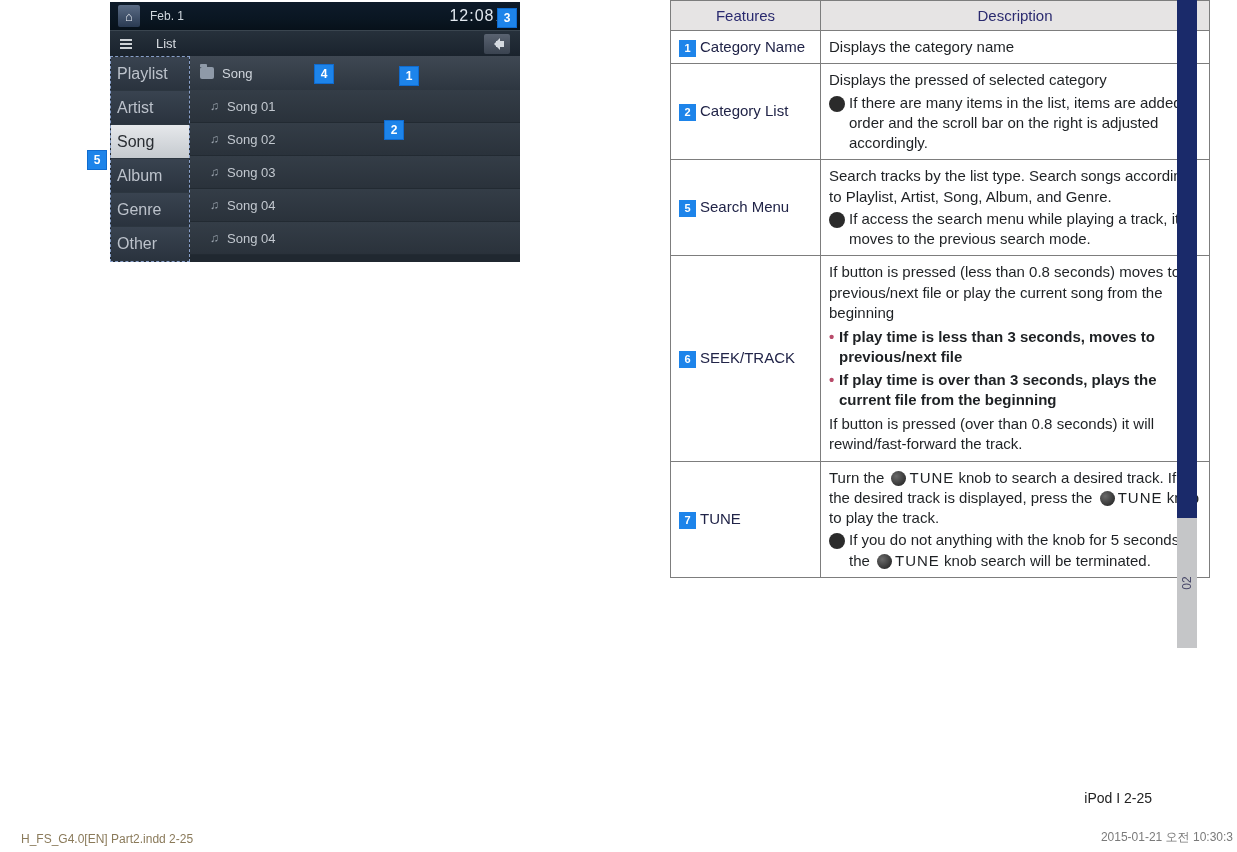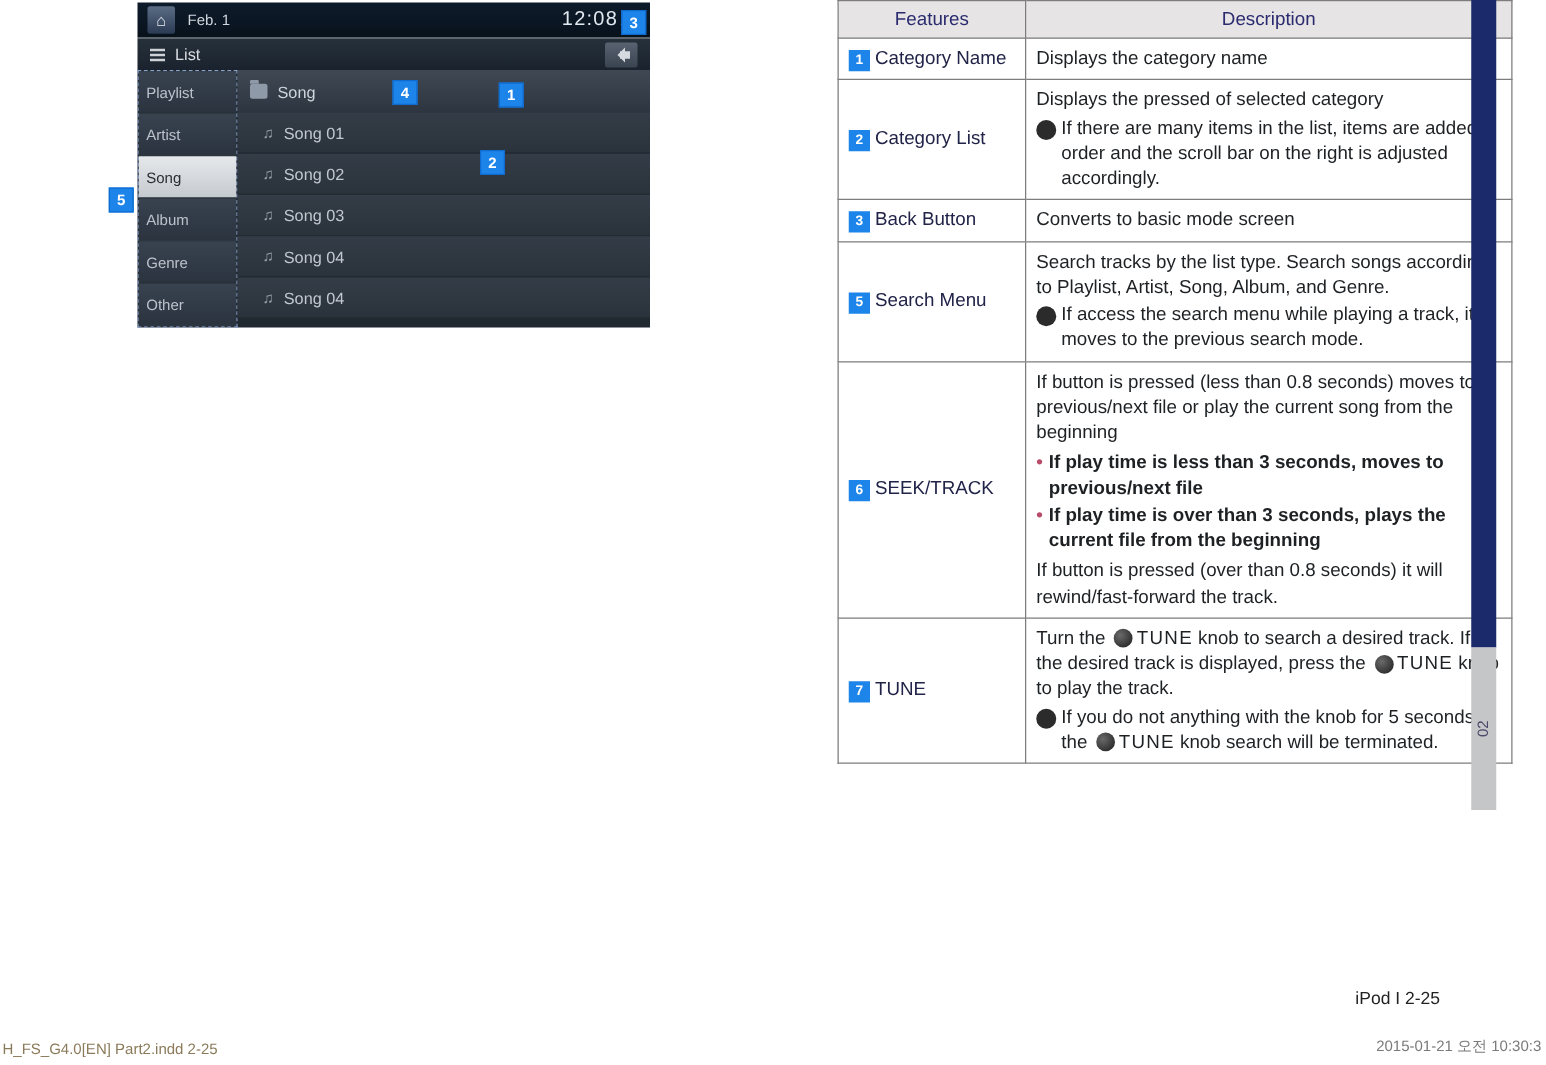--- a/index.html
+++ b/index.html
@@ -39,21 +39,21 @@
     color:#e8ecf2; font-size:13px;
   }
   .dev-clock { margin-left:auto; font-size:16px; color:#e2e8ef; letter-spacing:1px;}
   .dev-clock small{font-size:9px;margin-left:2px;}
 
   .dev-titlebar {
     height: 26px;
     background: linear-gradient(#26303b,#1a232d);
     display:flex; align-items:center;
     color:#d9dde2; font-size:13px;
-    padding:0 10px; gap:8px;
+    padding:0 10px; gap:24px;
     border-top:1px solid #3a454f;
   }
   .dev-listicon{display:inline-block;width:12px;height:10px;position:relative}
   .dev-listicon::before,.dev-listicon::after{content:"";position:absolute;left:0;right:0;height:2px;background:#cfd3d7}
   .dev-listicon::before{top:0;box-shadow:0 4px 0 #cfd3d7}
   .dev-listicon::after{top:8px}
   .dev-back{
     margin-left:auto; width:26px;height:20px;
     background:linear-gradient(#596270,#3a4350);
     border-radius:2px;
@@ -72,21 +72,21 @@
     display:flex; background:#202830;
   }
   .dev-sidebar{
     width:80px;
     border:1px dashed #89a0c9;
   }
   .dev-side-item{
     height:34px;
     border-bottom:1px solid #2c3640;
     background:linear-gradient(#394350,#2a333e);
-    color:#bcc2cb; font-size:12px;
+    color:#bcc2cb; font-size:16px;
     display:flex;align-items:center;padding-left:6px;
   }
   .dev-side-item.active{
     background:linear-gradient(#e6e8eb,#c5cacf);
     color:#2a2e33;
   }
 
   .dev-songs{flex:1;}
   .dev-songhdr{
     height:34px;
@@ -185,21 +185,21 @@
   
   .page-foot{
     position:absolute; right:85px; top:790px;
     font-size:14px;
     margin-left:30px;
   }
   .print-foot{
     position:absolute; left:0; right:0; bottom:6px;
     font-size:12px; color:#7a7a7a; font-family: "Malgun Gothic", sans-serif;
   }
-  .print-foot .fl{position:absolute;left:2px;bottom:0;color:#8a7a5a;}
+  .print-foot .fl{position:absolute;left:21px;bottom:0;color:#8a7a5a;}
   .print-foot .fr{position:absolute;right:4px;bottom:0;}
 </style>
 </head>
 <body>
 
 <div class="device">
 
   <div class="dev-statusbar">
     <span class="dev-home">⌂</span>
     <span>Feb.  1</span>
@@ -272,24 +272,20 @@
       <td class="desc-block">Displays the category name</td>
     </tr>
     <tr>
       <td><span class="num">2</span><span>Category List</span></td>
       <td class="desc-block">
         <div>Displays the pressed of selected category</div>
         <div class="info-line"><span class="info-i">i</span><span>If there are many items in the list, items are added in order and the scroll bar on the right is adjusted accordingly.</span></div>
       </td>
     </tr>
     <tr>
-      <td><span class="num">3</span><span>Back Button</span></td>
-      <td class="desc-block">Converts to basic mode screen</td>
-    </tr>
-    <tr>
       <td><span class="num">5</span><span>Search Menu</span></td>
       <td class="desc-block">
         <div>Search tracks by the list type. Search songs according to Playlist, Artist, Song, Album, and Genre.</div>
         <div class="info-line"><span class="info-i">i</span><span>If access the search menu while playing a track, it moves to the previous search mode.</span></div>
       </td>
     </tr>
     <tr>
       <td><span class="num">6</span><span>SEEK/TRACK</span></td>
       <td class="desc-block">
         <div>If button is pressed (less than 0.8 seconds) moves to previous/next file or play the current song from the beginning</div>

